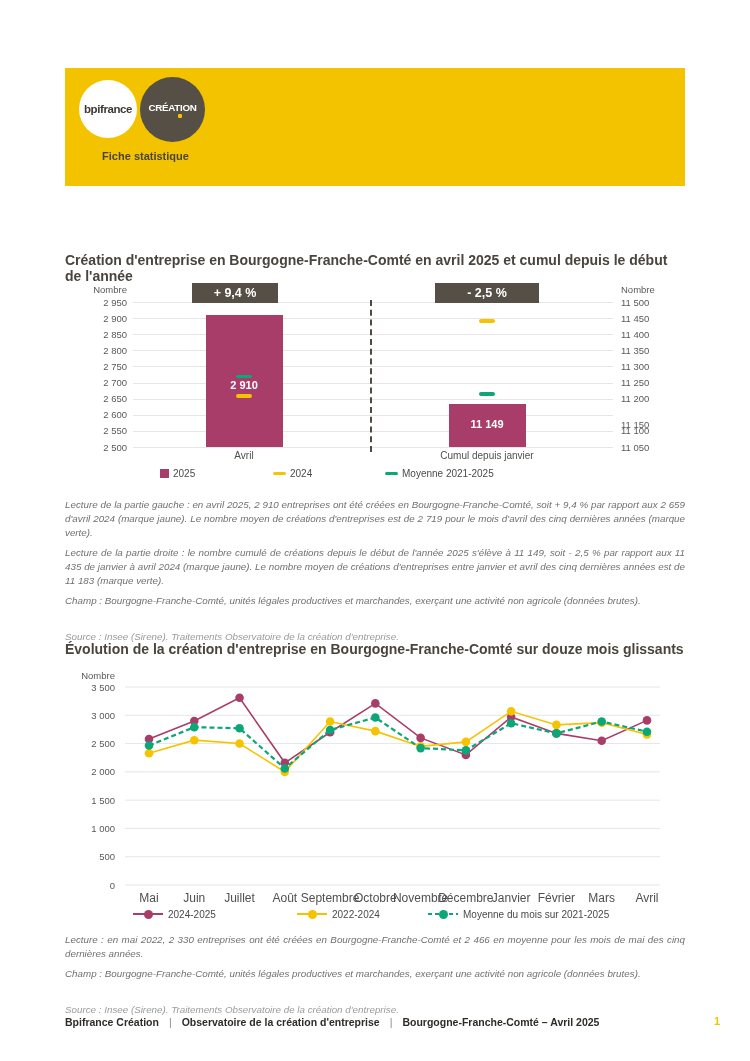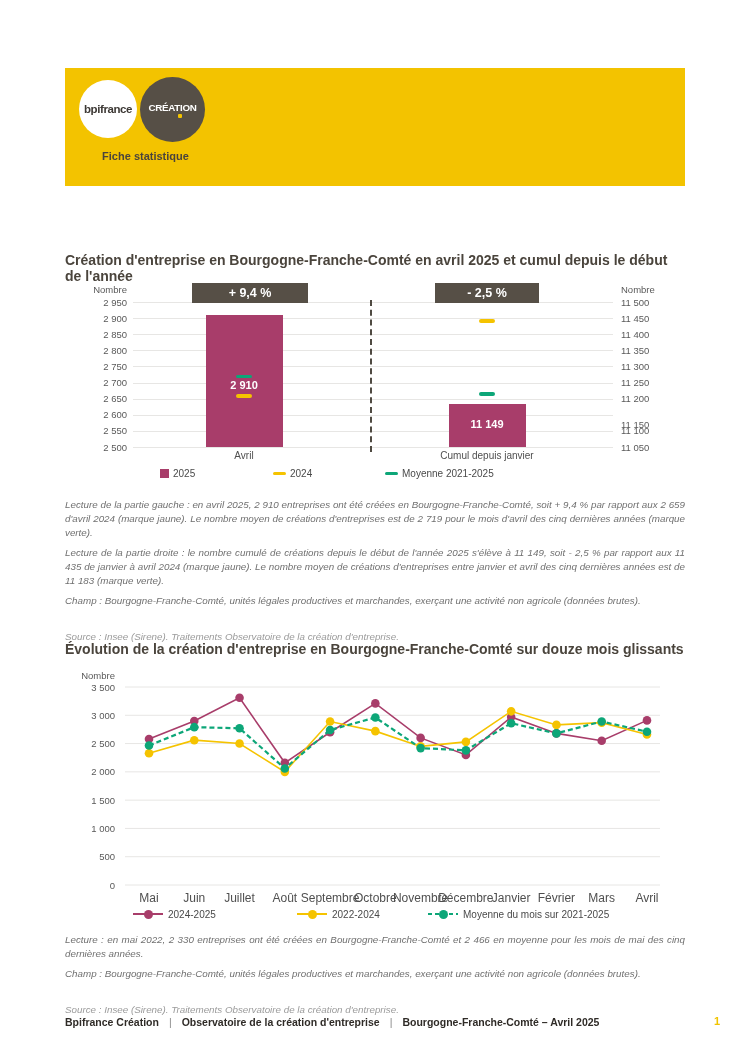--- a/index.html
+++ b/index.html
@@ -107,21 +107,21 @@
     <div class="tick" style="left: 621px; top: 141px; width: 70px;">11&nbsp;150</div>
     <div class="gridline" style="left: 133px; top: 152.889px; width: 480px;"></div>
     <div class="tick" style="left: 65px; top: 147.389px; width: 62px; text-align: right;">2&nbsp;550</div>
     <div class="tick" style="left: 621px; top: 147.389px; width: 70px;">11&nbsp;100</div>
     <div class="gridline" style="left: 133px; top: 169px; width: 480px;"></div>
     <div class="tick" style="left: 65px; top: 163.5px; width: 62px; text-align: right;">2&nbsp;500</div>
     <div class="tick" style="left: 621px; top: 163.5px; width: 70px;">11&nbsp;050</div>
     <div class="axis-name" style="left: 65px; top: 6px; width: 62px; text-align: right;">Nombre</div>
     <div class="axis-name" style="left: 621px; top: 6px; width: 70px;">Nombre</div>
     <div class="divider" style="left: 370px; top: 22px; height: 152px;"></div>
-    <div class="badge" style="left: 192px; top: 5px; width: 116px;">+ 9,4 %</div>
+    <div class="badge" style="left: 192px; top: 5px; width: 86px;">+ 9,4 %</div>
     <div class="bar" style="left: 205.5px; top: 36.8889px; width: 77px; height: 132.111px;"></div>
     <div class="dash-marker" style="left: 236px; top: 96.9333px; width: 16px; background: rgb(13, 166, 120);"></div>
     <div class="dash-marker" style="left: 236px; top: 116.267px; width: 16px; background: rgb(245, 195, 0);"></div>
     <div class="bar-label" style="left: 204px; top: 101.433px; width: 80px;">2 910</div>
     <div class="cat-label" style="left: 144px; top: 172px; width: 200px;">Avril</div>
     <div class="badge" style="left: 435px; top: 5px; width: 104px;">- 2,5 %</div>
     <div class="bar" style="left: 448.5px; top: 125.79px; width: 77px; height: 43.21px;"></div>
     <div class="dash-marker" style="left: 479px; top: 114.43px; width: 16px; background: rgb(13, 166, 120);"></div>
     <div class="dash-marker" style="left: 479px; top: 41.35px; width: 16px; background: rgb(245, 195, 0);"></div>
     <div class="bar-label" style="left: 447px; top: 140.395px; width: 80px;">11 149</div>

